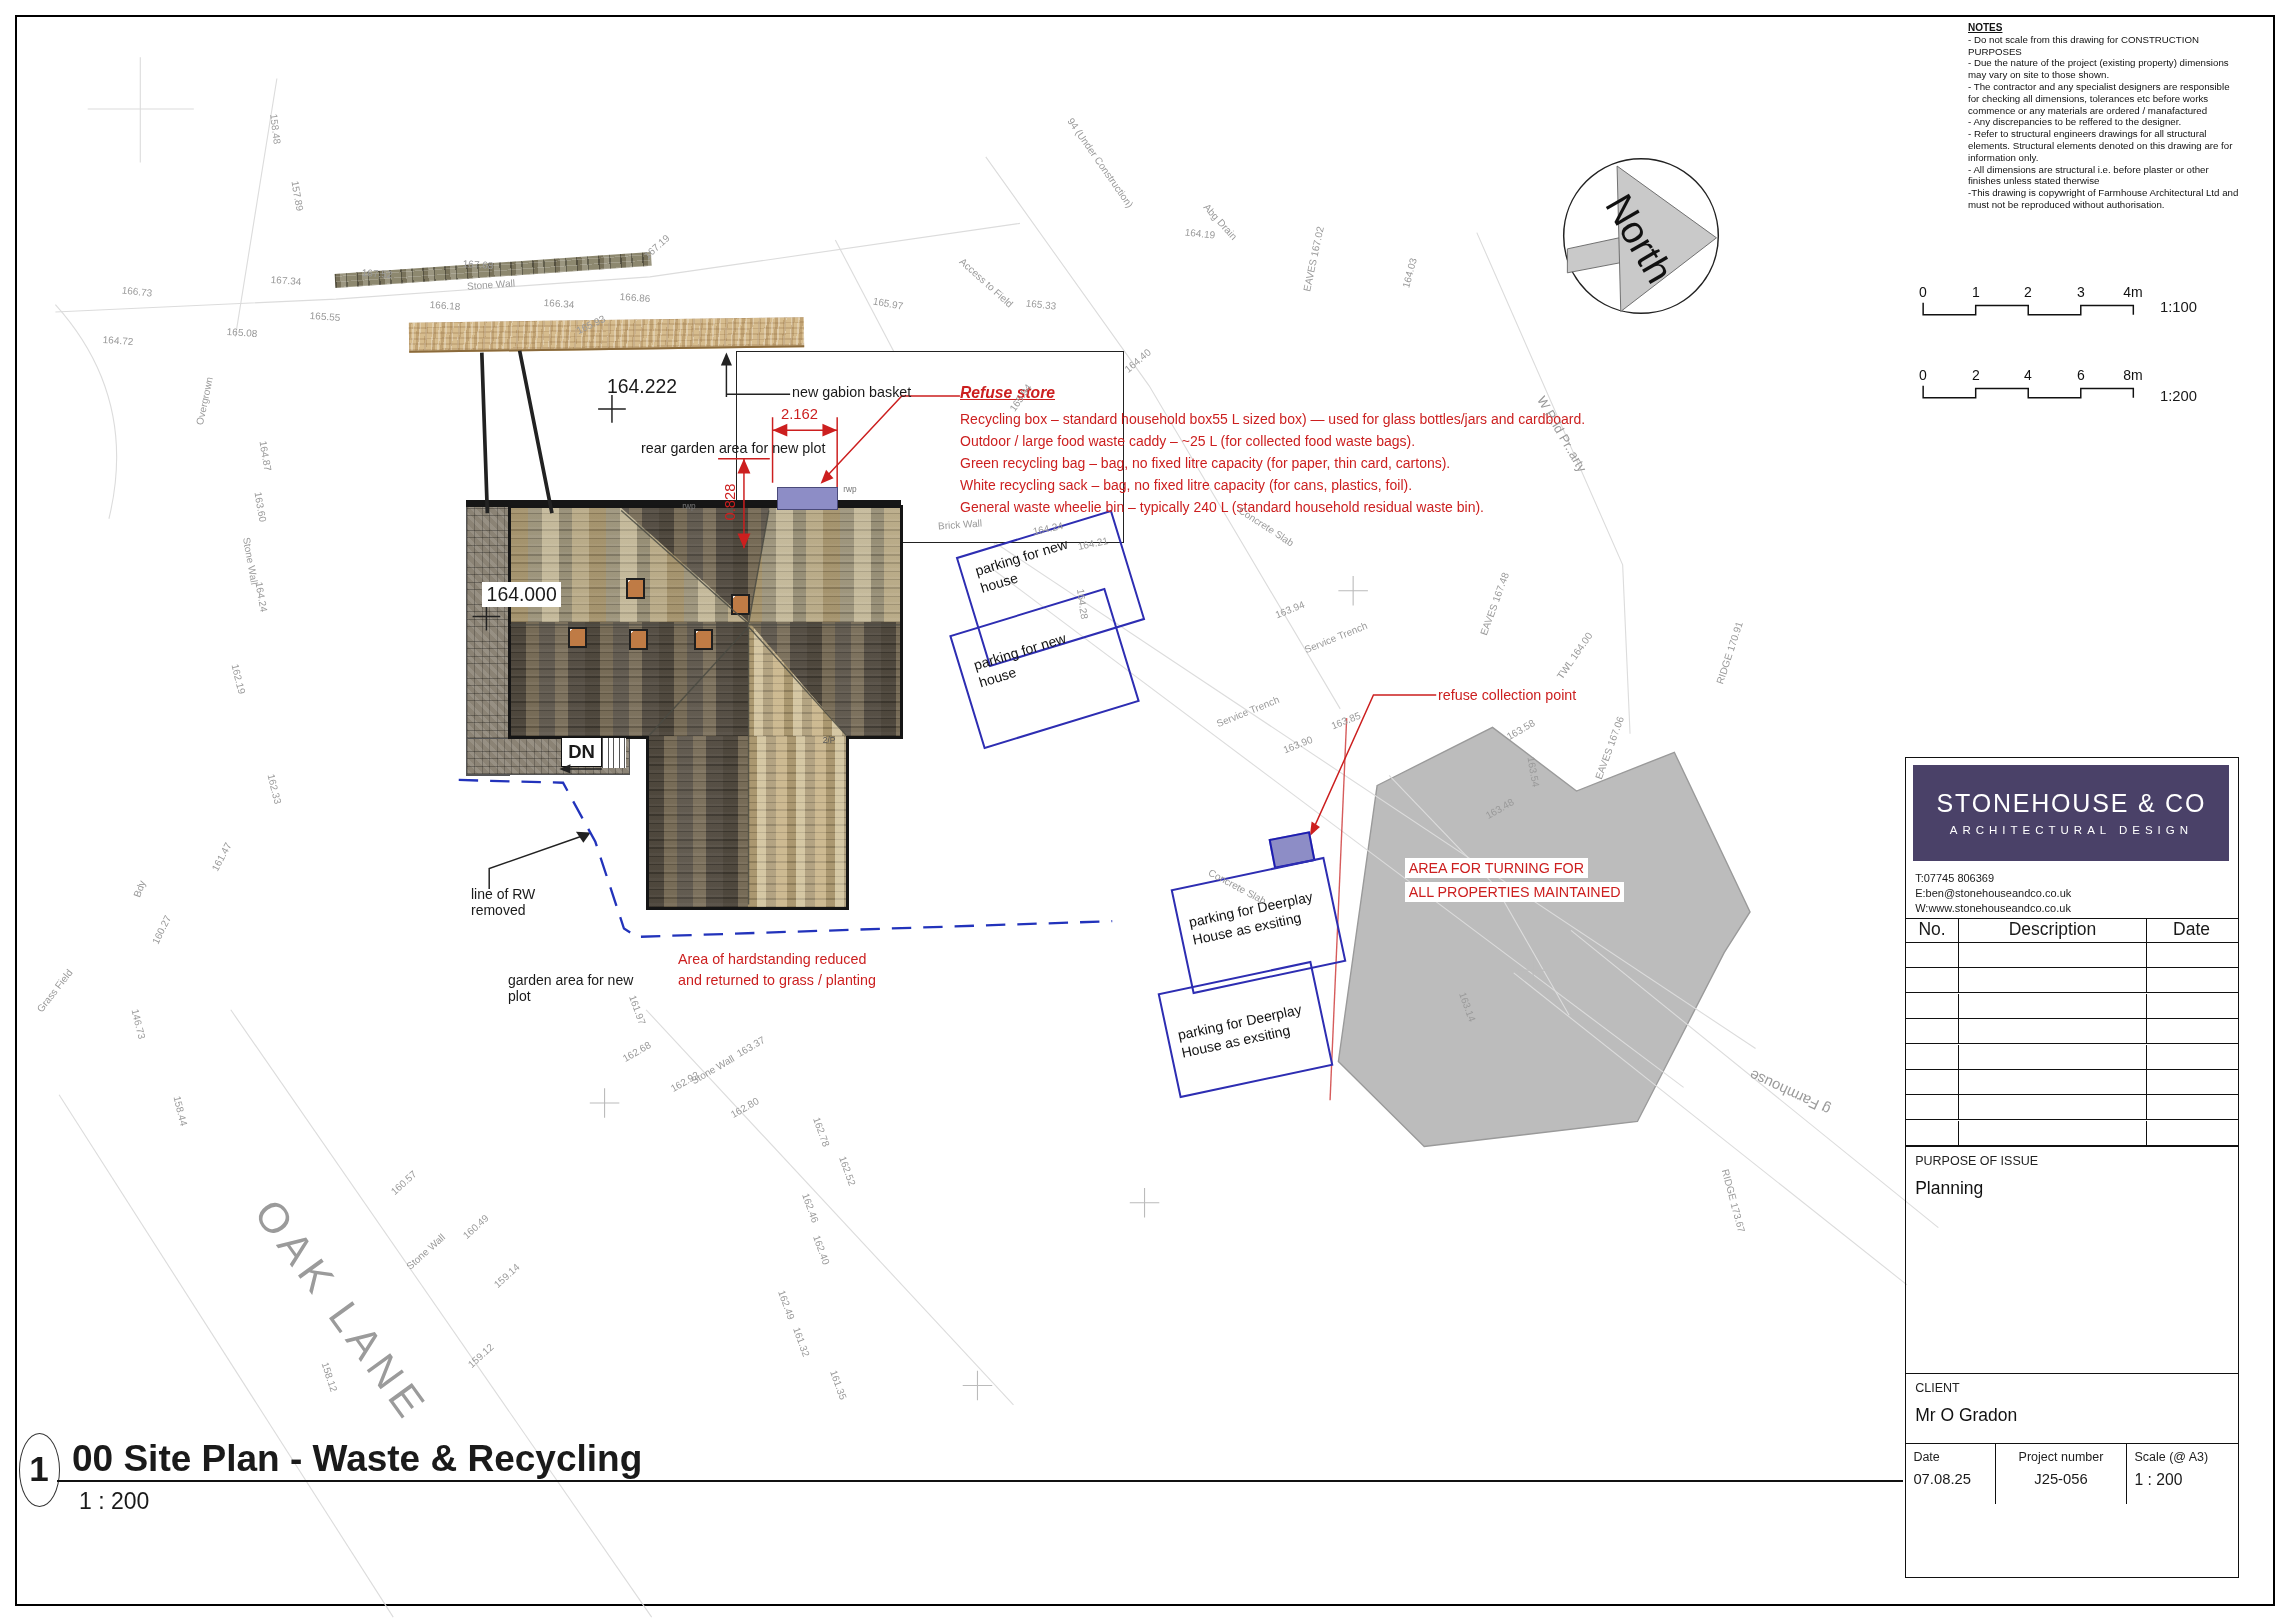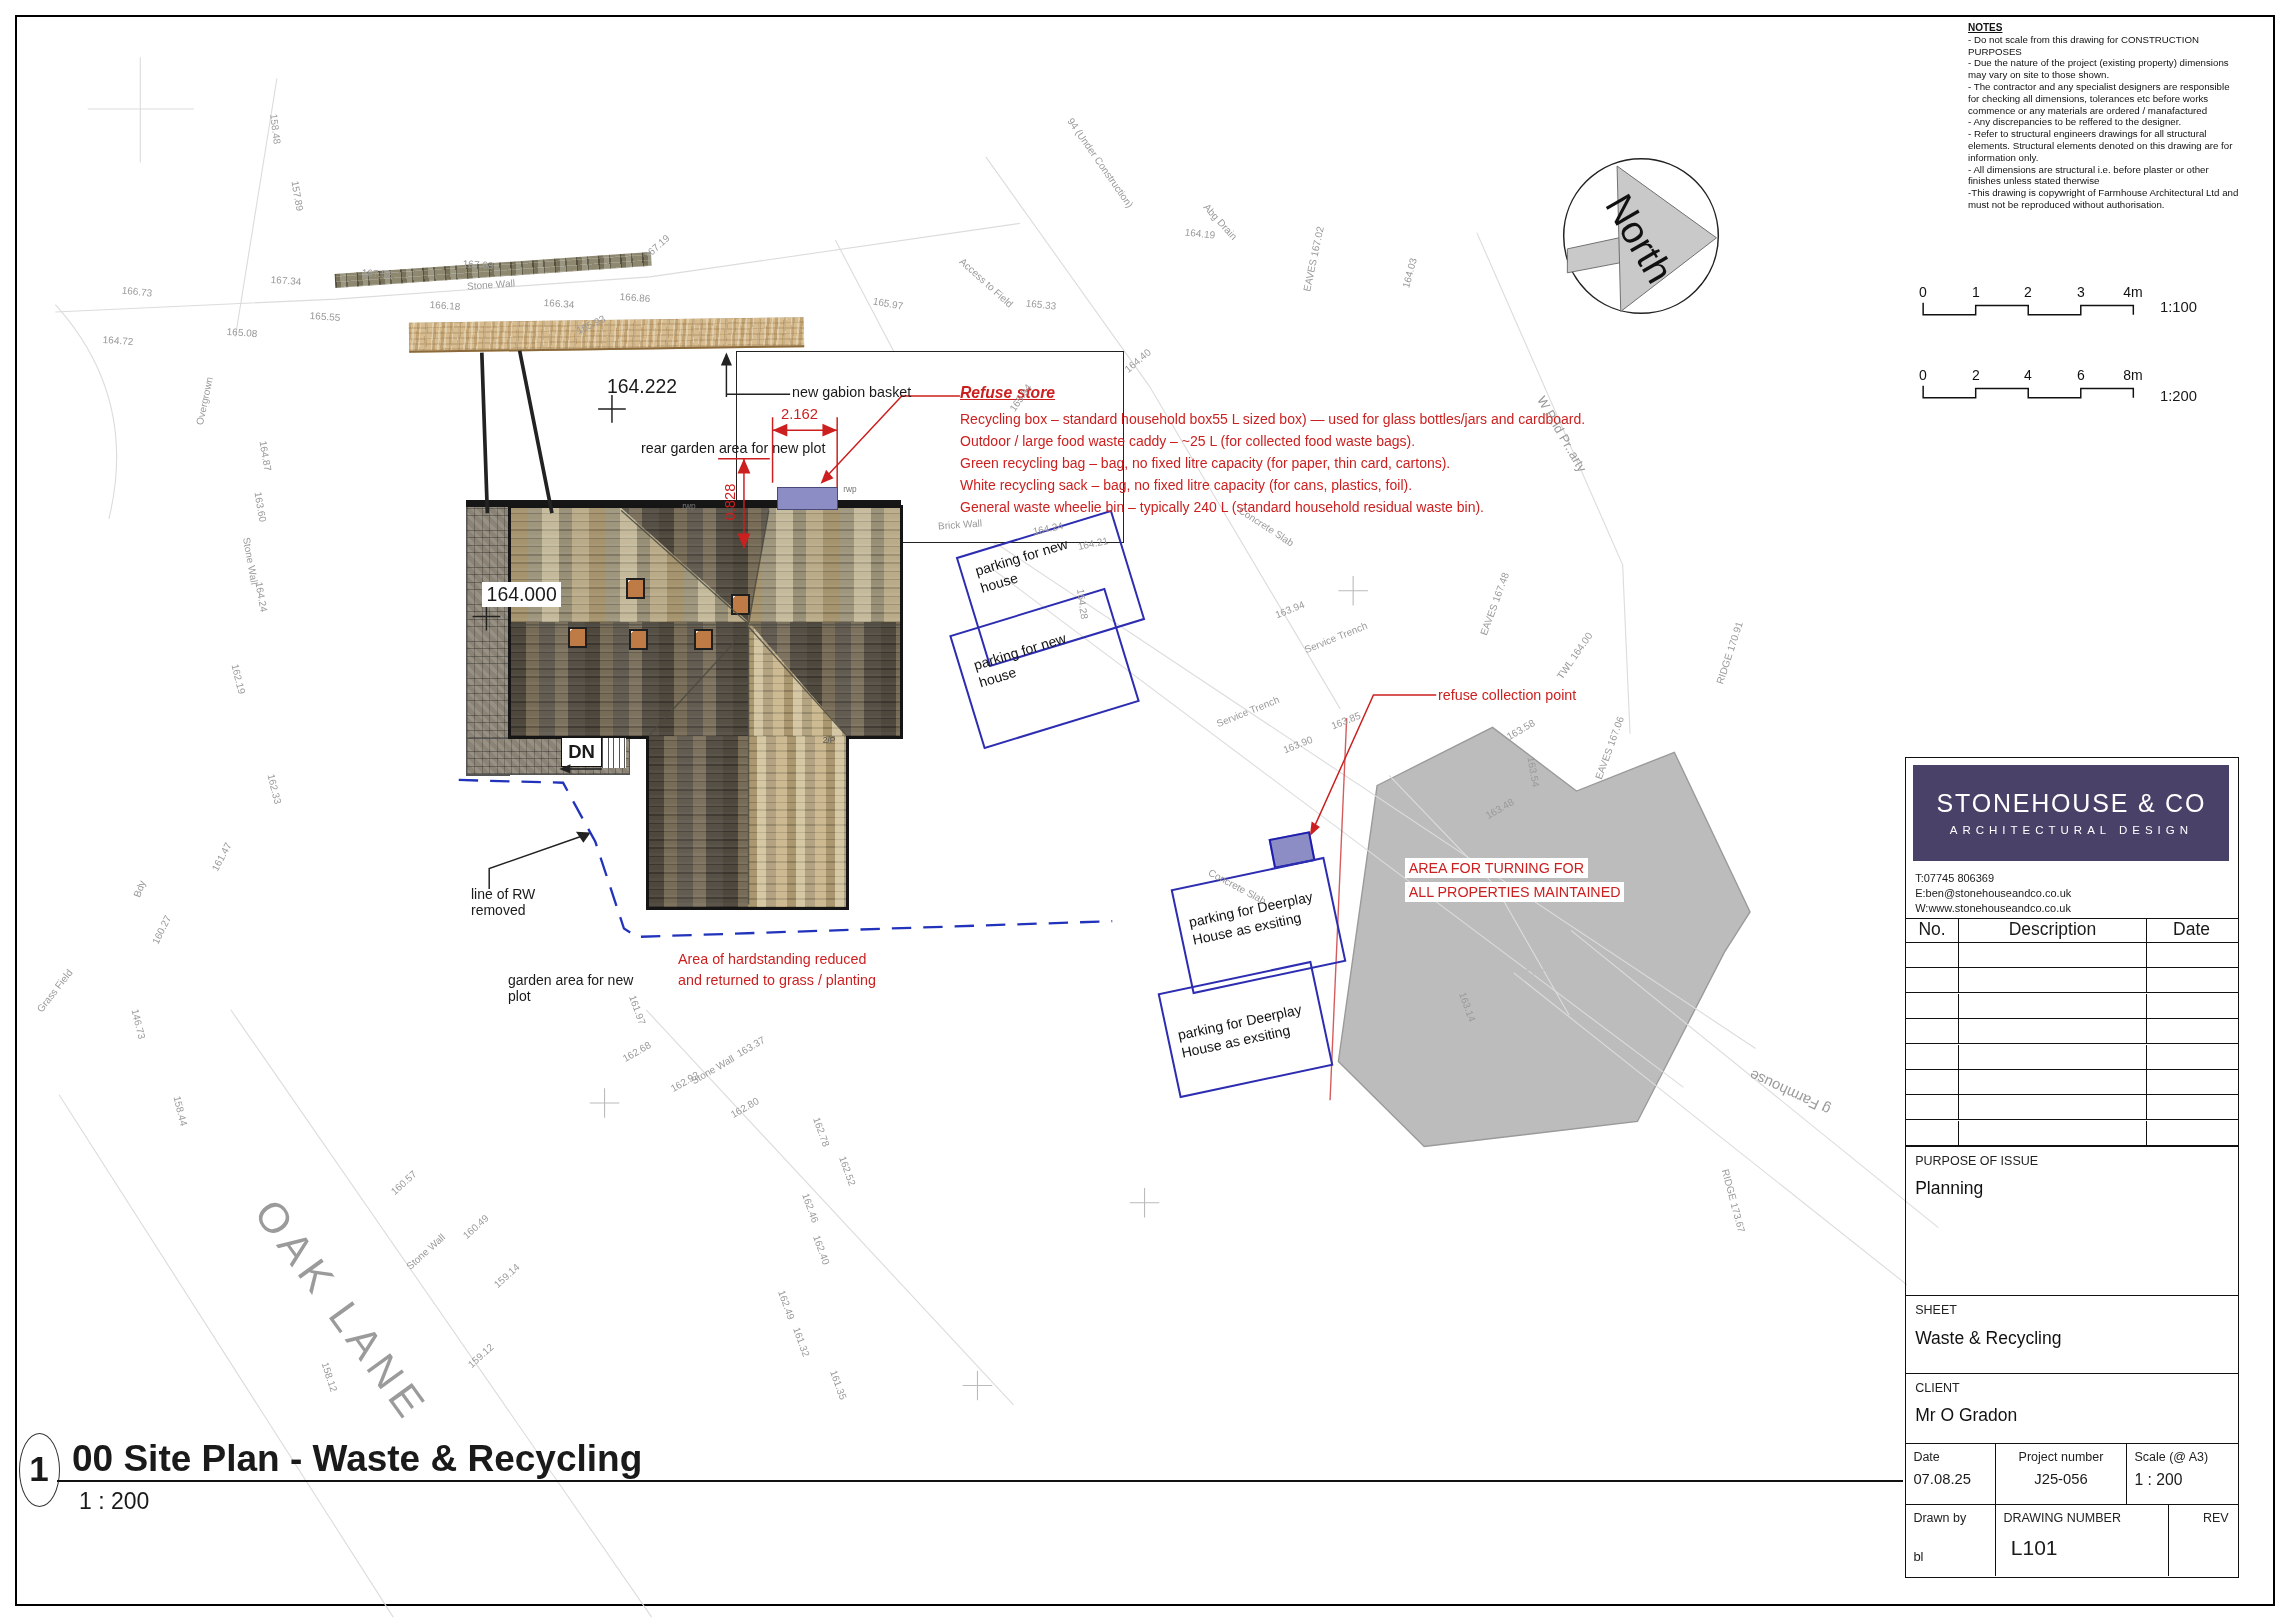--- a/index.html
+++ b/index.html
@@ -382,55 +382,38 @@
           <div class="cell" style="left: 0px; top: 0px; width: 52px; height: 100%; border-left: none;"></div>
           <div class="cell" style="left: 52px; top: 0px; width: 188px; height: 100%;"></div>
           <div class="cell" style="left: 240px; top: 0px; width: 90px; height: 100%;"></div>
         </div>
       </div>
 
     <div class="sec" style="top:388px;height:72px;">
       <div class="tb-label">PURPOSE OF ISSUE</div>
       <div class="tb-value" style="margin-top:9.2px;">Planning</div>
     </div>
-    <div class="sec" style="top:537px;height:78px;">
-      <div class="tb-label">SHEET</div>
-      <div class="tb-value" style="margin-top:11px;">Waste &amp; Recycling</div>
-    </div>
     <div class="sec" style="top:615px;height:70px;">
       <div class="tb-label">CLIENT</div>
       <div class="tb-value" style="margin-top:9.2px;">Mr O Gradon</div>
     </div>
     <div class="a" style="left:0;top:685px;width:100%;height:61px;border-top:1.4px solid #111;box-sizing:border-box;">
       <div class="cell" style="left:0;top:0;width:89px;height:100%;border-left:none;padding:5.5px 7.4px;">
         <div class="tb-label">Date</div>
         <div style="font-size:14.8px;margin-top:7.4px;">07.08.25</div>
       </div>
       <div class="cell" style="left:89px;top:0;width:131px;height:100%;padding:5.5px 7.4px;text-align:center;">
         <div class="tb-label">Project number</div>
         <div style="font-size:14.8px;margin-top:7.4px;">J25-056</div>
       </div>
       <div class="cell" style="left:220px;top:0;width:111px;height:100%;padding:5.5px 7.4px;">
         <div class="tb-label">Scale (@ A3)</div>
         <div style="font-size:15.7px;margin-top:7.4px;">1 : 200</div>
       </div>
     </div>
-    <div class="a" style="left:0;top:746px;width:100%;height:72px;border-top:1.4px solid #111;box-sizing:border-box;">
-      <div class="cell" style="left:0;top:0;width:89px;height:100%;border-left:none;padding:5.5px 7.4px;">
-        <div class="tb-label">Drawn by</div>
-        <div style="font-size:13px;margin-top:24px;">bl</div>
-      </div>
-      <div class="cell" style="left:89px;top:0;width:174px;height:100%;padding:5.5px 7.4px;">
-        <div class="tb-label">DRAWING NUMBER</div>
-        <div style="font-size:21px;margin-top:11px;padding-left:7.4px;">L101</div>
-      </div>
-      <div class="cell" style="left:262px;top:0;width:68px;height:100%;padding:5.5px 7.4px;text-align:right;">
-        <div class="tb-label">REV</div>
-      </div>
-    </div>
   </div>
 
   <div class="a" style="left:18.5px;top:1433px;width:39px;height:72px;border:1.4px solid #333;border-radius:50%;text-align:center;line-height:70px;font-size:35px;font-weight:bold;background:#fff;">1</div>
   <div class="a nw" style="left:72px;top:1438px;font-size:37px;font-weight:bold;">00 Site Plan - Waste &amp; Recycling</div>
   <div class="a" style="left:57px;top:1480px;width:1846px;height:2.3px;background:#111;"></div>
   <div class="a nw" style="left:79px;top:1488px;font-size:23px;">1 : 200</div>
 
 </div>
 
 

